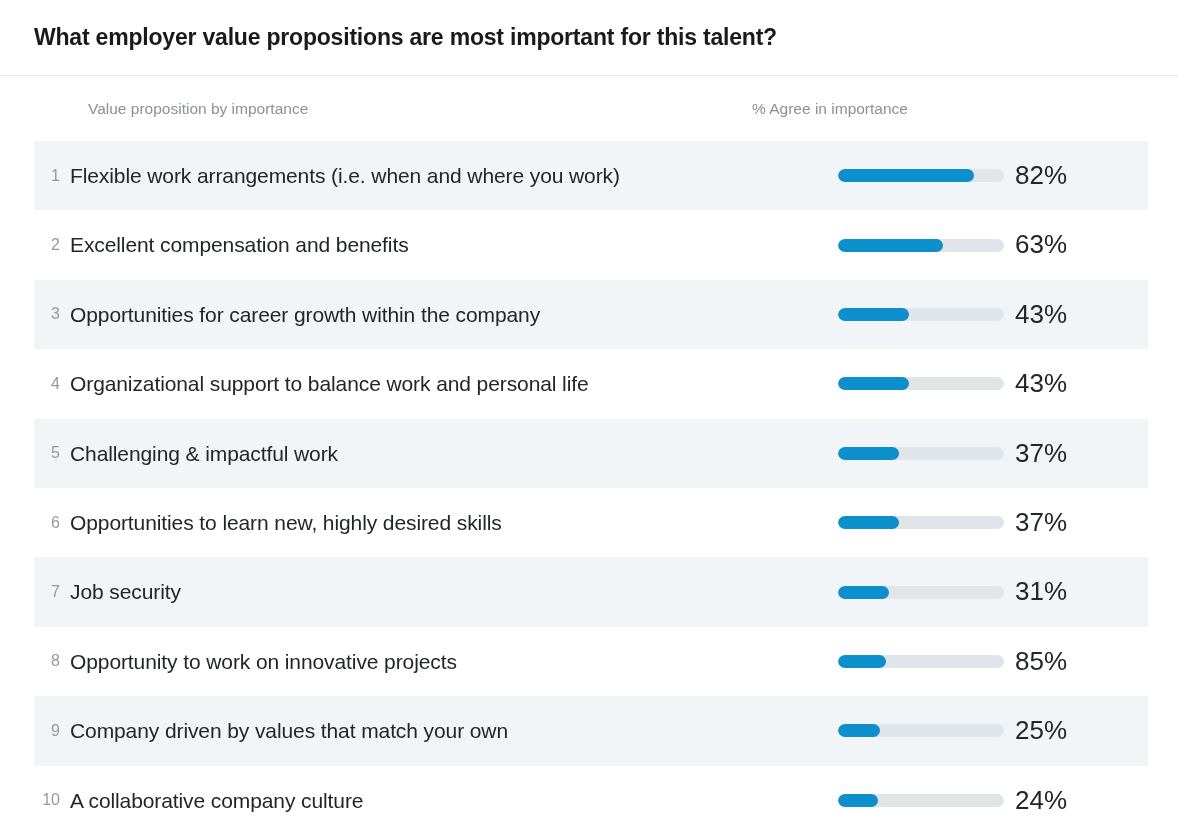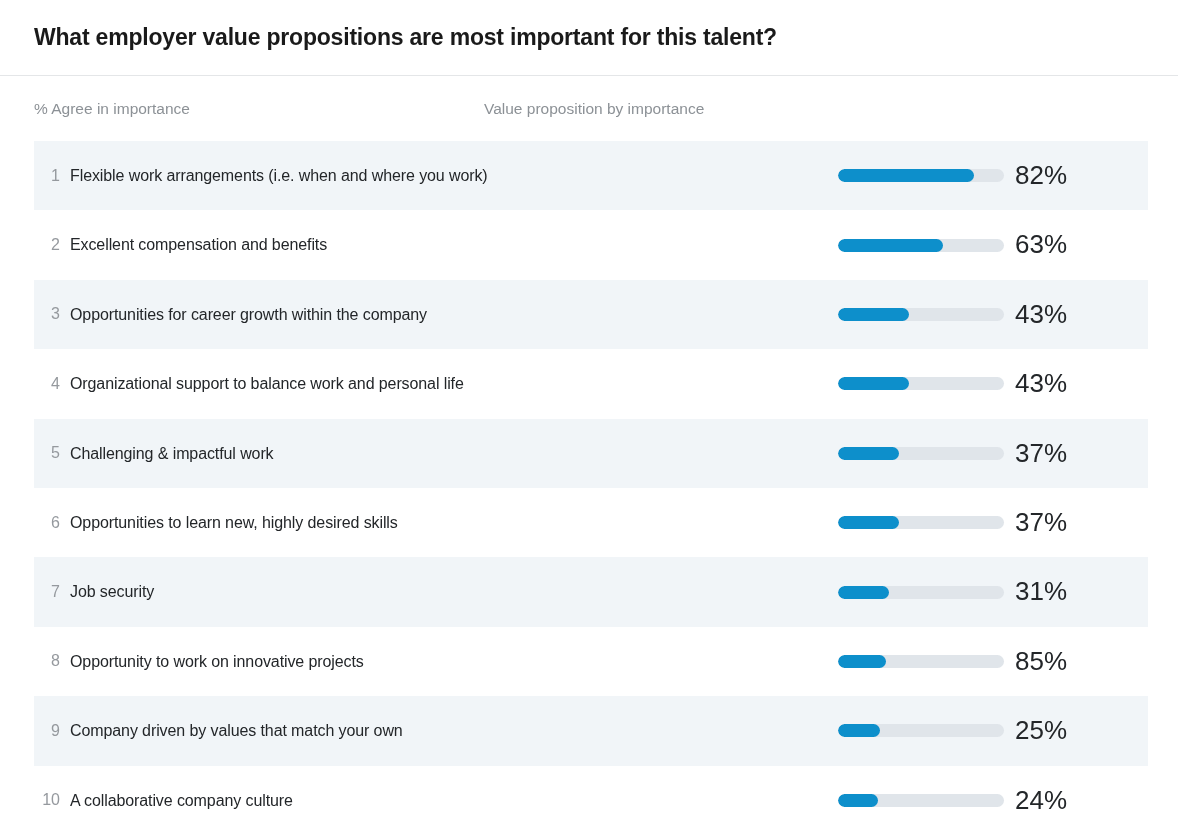--- a/index.html
+++ b/index.html
@@ -87,21 +87,21 @@
     text-align: right;
     font-size: 16px;
     color: #95999e;
     padding-right: 10px;
     box-sizing: border-box;
     line-height: 1;
   }
   .label {
     flex: 0 0 over;
     width: 768px;
-    font-size: 16px;
+    font-size: 21px;
     color: #232629;
     white-space: nowrap;
     line-height: 1.2;
     letter-spacing: -0.1px;
   }
   .meter-cell {
     flex: 1 1 auto;
     display: flex;
     align-items: center;
     gap: 11px;
@@ -129,22 +129,22 @@
 </head>
 <body>
 
 <div class="panel">
 
   <div class="panel-header">
     <div class="panel-title">What employer value propositions are most important for this talent?</div>
   </div>
 
   <div class="col-header-row">
+    <div class="col-head col-head-label">Value proposition by importance</div>
     <div class="col-head col-head-value">% Agree in importance</div>
-    <div class="col-head col-head-label">Value proposition by importance</div>
   </div>
 
   <div class="rows" id="rows-container">
       <div class="row striped">
         <div class="rank">1</div>
         <div class="label">Flexible work arrangements (i.e. when and where you work)</div>
         <div class="meter-cell">
           <div class="meter-track" style="background: rgb(224, 229, 234);">
             <div class="meter-fill" style="width: 82%; background: rgb(13, 143, 203);"></div>
           </div>

